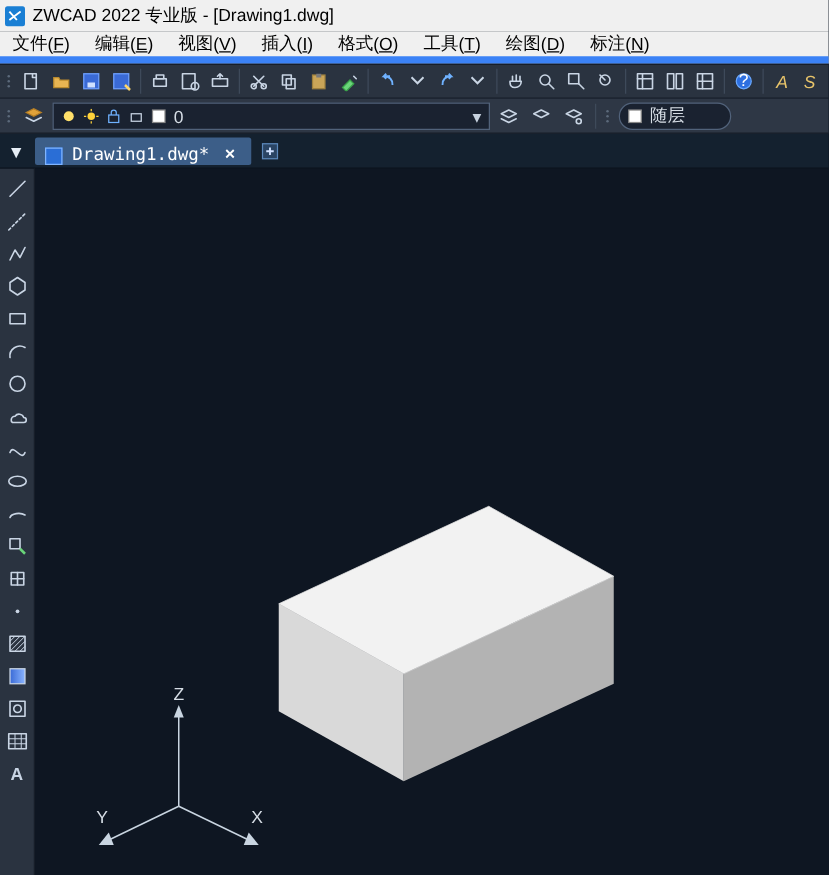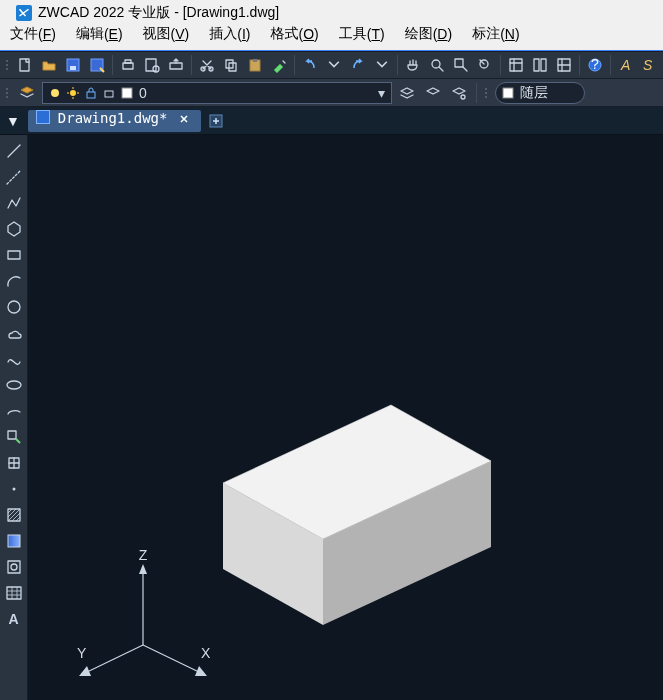--- a/index.html
+++ b/index.html
@@ -14,46 +14,46 @@
     --text-light:#dfe6ee;
     --text-dark:#000;
     --accent:#6aa9ff;
     --separator:#1b2430;
   }
   *{box-sizing:border-box;font-family:"Microsoft YaHei","Segoe UI",Arial,sans-serif;font-size:14px;}
   html,body{margin:0;padding:0;width:663px;height:700px;overflow:hidden;background:var(--bg-canvas);}
   .app{display:flex;flex-direction:column;width:100%;height:100%;}
 
   
-  .titlebar{height:25px;background:var(--bg-title);display:flex;align-items:center;padding:0 16px;gap:6px;}
+  .titlebar{height:25px;background:var(--bg-title);display:flex;align-items:center;padding:0 4px;gap:6px;}
   .titlebar .app-icon{width:16px;height:16px;background:#1a7fd4;border-radius:2px;display:flex;align-items:center;justify-content:center;}
   .titlebar .app-icon svg{width:12px;height:12px;}
 
   
-  .menubar{height:26px;background:var(--bg-title);display:flex;align-items:flex-start;border-bottom:1px solid #3b82f6;}
+  .menubar{height:26px;background:var(--bg-title);display:flex;align-items:center;border-bottom:6px solid #3b82f6;}
   .menubar .menu-item{padding:0 10px;display:flex;align-items:center;color:#000;cursor:default;}
   .menubar .mnemonic{text-decoration:underline;}
 
   
   .toolbar-row{height:28px;background:var(--bg-toolbar);display:flex;align-items:center;padding:0 4px;gap:2px;border-top:1px solid #171e29;border-bottom:1px solid #171e29;overflow:hidden;white-space:nowrap;}
   .tb-grip{width:6px;height:22px;display:flex;flex-direction:column;justify-content:center;align-items:center;gap:2px;margin-right:2px;}
   .tb-grip span{width:2px;height:2px;background:#5c6a7b;border-radius:50%;}
   .tb-btn{width:22px;height:22px;display:flex;align-items:center;justify-content:center;border-radius:2px;flex:0 0 auto;}
   .tb-btn svg{width:16px;height:16px;}
   .tb-sep{width:1px;height:20px;background:#3e4a5a;margin:0 2px;}
   .tb-txt{color:var(--text-light);padding:0 4px;}
 
   .layer-row{height:28px;background:var(--bg-toolbar2);display:flex;align-items:center;padding:0 4px;gap:4px;border-bottom:1px solid #171e29;overflow:hidden;white-space:nowrap;}
   .layer-combo{height:22px;border:1px solid #51627a;background:#1a2230;display:flex;align-items:center;padding:0 6px;gap:6px;min-width:0;}
   .layer-combo.main{width:350px;}
   .layer-combo .drop{color:#c7d2df;margin-left:auto;}
 
   .docbar{height:28px;background:#14212f;display:flex;align-items:center;padding:0 2px;gap:4px;border-bottom:1px solid #0b121c;}
   .docbar .tri{color:#e6edf5;padding:0 4px;}
-  .docbar .tab{height:22px;background:#314a6b;border-radius:2px;display:flex;align-items:flex-start;gap:8px;padding:0 8px;}
+  .docbar .tab{height:22px;background:#314a6b;border-radius:2px;display:flex;align-items:flex-end;gap:8px;padding:0 8px;}
   .docbar .tab.active{background:#3c5e88;}
   .docbar .tab .doc-icon{width:14px;height:14px;background:#2a6ed6;border:1px solid #7fb4ff;}
   .docbar .tab .doc-name{color:#fff;font-family:Consolas,monospace;font-size:14px;}
   .docbar .tab .close{width:18px;height:18px;display:flex;align-items:center;justify-content:center;color:#fff;border-radius:2px;}
   .docbar .newtab{width:22px;height:22px;display:flex;align-items:center;justify-content:center;color:#e6edf5;border-radius:2px;}
 
   .workarea{flex:1;display:flex;min-height:0;}
   .tool-palette{width:28px;background:var(--bg-toolbar);display:flex;flex-direction:column;align-items:center;padding:4px 0;gap:2px;border-right:1px solid #171e29;}
   .tool-palette .tb-btn{width:24px;height:24px;}
   .tool-palette .tb-btn svg{width:18px;height:18px;}

